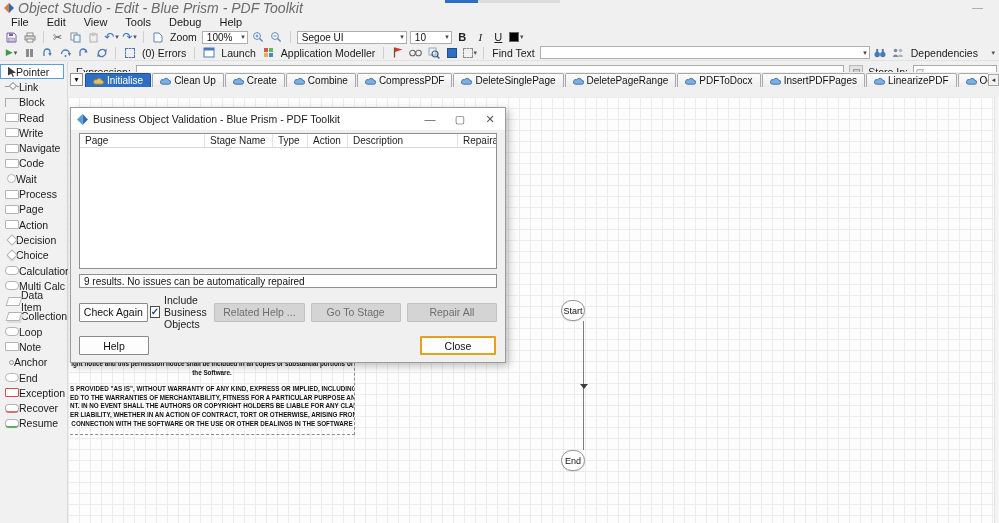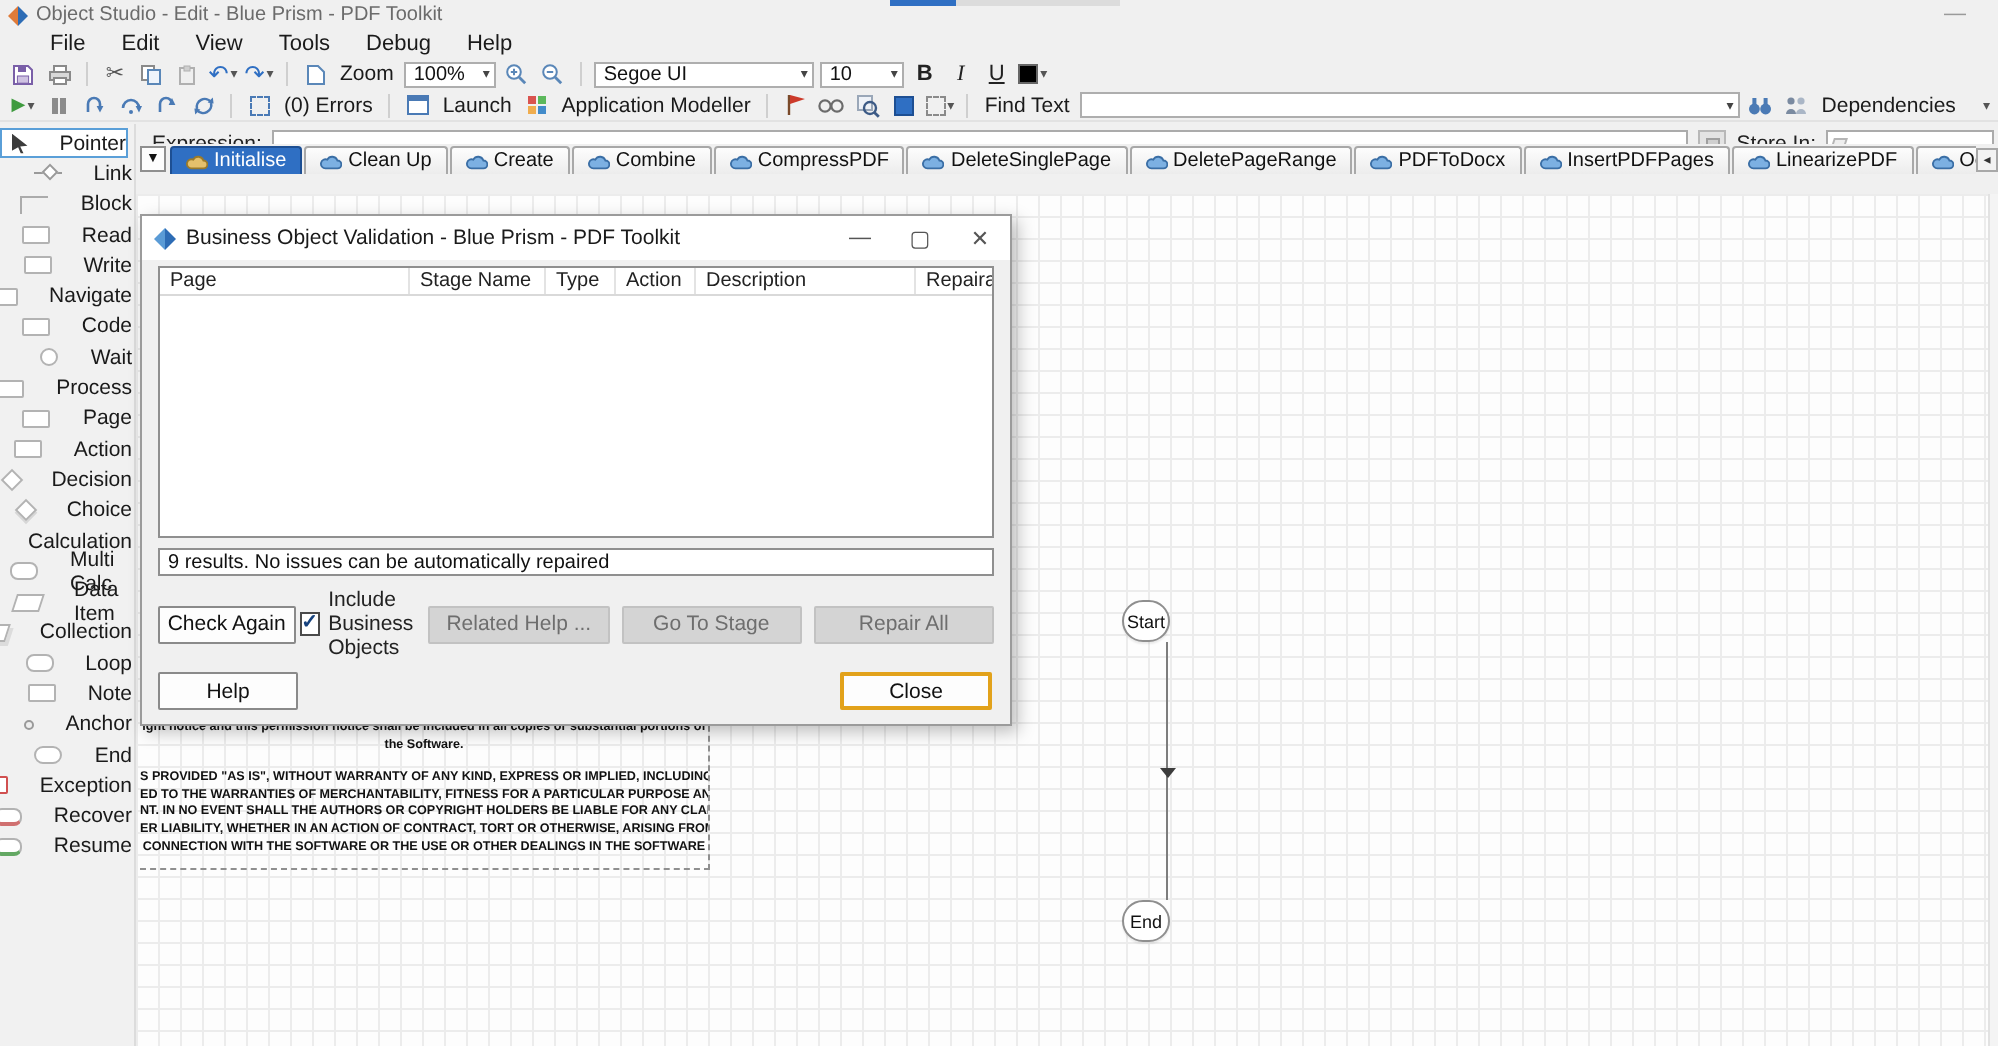--- a/index.html
+++ b/index.html
@@ -2,26 +2,26 @@
 <html style="--accent: #2f6fc3; --tab-active: #2f6fc3; --close-focus: #e2a21b; --flag-red: #cc3a2a; --play-green: #3f9b3f;"><head>
 <meta charset="utf-8">
 <style>
   * { margin:0; padding:0; box-sizing:border-box; }
   html,body { width:999px; height:523px; overflow:hidden; }
   body { font-family:"Liberation Sans", sans-serif; font-size:11px; color:#222; background:#e9e9e9; }
   #app { position:relative; width:999px; height:523px; background:#f0f0f0; overflow:hidden; }
 
   
   .titlebar { position:absolute; left:0; top:0; width:100%; height:15px; background:#f0f0f0; display:flex; align-items:center; padding-left:4px; gap:4px; }
-  .titlebar .title { color:#6b6b6b; font-size:10px; }
+  .titlebar .title { color:#6b6b6b; font-size:14px;font-style:italic; }
   .loadbar-blue { position:absolute; left:445px; top:0; width:33px; height:3px; background:var(--accent,#3f8fe0); }
   .loadbar-gray { position:absolute; left:478px; top:0; width:82px; height:3px; background:#dcdcdc; }
   .win-min { position:absolute; right:16px; top:4px; color:#9a9a9a; font-size:11px; line-height:6px; cursor:default; }
 
-  .menubar { position:absolute; left:0; top:15px; width:100%; height:14px; display:flex; align-items:center; padding-left:16px; }
+  .menubar { position:absolute; left:0; top:15px; width:100%; height:14px; display:flex; align-items:center; padding-left:2px; }
   .menu-item { padding:0 9px; font-size:11px; color:#1a1a1a; height:14px; line-height:14px; }
 
   .toolbar { position:absolute; left:0; width:100%; display:flex; align-items:center; padding-left:4px; gap:3px; background:#f0f0f0; }
   .tb1 { top:29px; height:16px; }
   .tb2 { top:45px; height:16px; border-bottom:1px solid #e2e2e2; }
   .sep { width:1px; height:12px; background:#cfcfcf; margin:0 3px; }
   .tbtn { display:flex; align-items:center; justify-content:center; min-width:15px; height:14px; border-radius:2px; }
   .glyph { font-size:11px; line-height:11px; }
   .dd { font-size:7px; color:#555; margin-left:1px; }
   .combo { display:flex; align-items:center; justify-content:space-between; background:#fff; border:1px solid #aeaeae; height:13px; font-size:10px; padding:0 2px 0 4px; color:#111; }
@@ -32,21 +32,21 @@
   .blue-sq { width:10px; height:10px; background:var(--accent,#2f6fc3); border:1px solid #1d4f93; }
   .cut-glyph { color:#555; }
   .undo-glyph { color:var(--accent,#2f6fc3); font-size:12px; }
   .play-glyph { color:var(--play-green,#3f9b3f); font-size:9px; }
   .pause-bars { display:flex; gap:1.5px; }
   .pause-bars i { width:2.5px; height:8px; background:#8b8b8b; }
   .flag-svg, .tb-svg { display:block; }
 
   
   .sidebar { position:absolute; left:0; top:62px; width:68px; height:461px; background:#f1f1f1; border-right:1px solid #dcdcdc; padding-top:2px; }
-  .side-item { display:flex; align-items:center; gap:16px; height:15.3px; padding-left:4px; border:1px solid transparent;justify-content:flex-end; }
+  .side-item { display:flex; align-items:center; gap:0; height:15.3px; padding-left:4px; border:1px solid transparent; }
   .side-item.selected { background:#fff; border:1px solid #5a9fd8; width:64px; }
   .side-item .lbl { font-size:10.5px; color:#1a1a1a; }
   .ic { display:inline-block; width:14px; height:9px; flex:0 0 14px; position:relative; }
   .ic-rect,.ic-rrect,.ic-stadium,.ic-circle,.ic-exception,.ic-recover,.ic-resume,.ic-para,.ic-collection { border:1px solid #b3b3b3; background:#fff; }
   .ic-rect { border-radius:1px; }
   .ic-rrect { border-radius:4px; }
   .ic-stadium { border-radius:5px; }
   .ic-circle { width:9px; height:9px; flex-basis:9px; border-radius:50%; margin-left:2px; }
   .ic-dot { width:5px; height:5px; flex-basis:5px; border:1px solid #9a9a9a; border-radius:50%; background:#eee; margin-left:4px; }
   .ic-diamond,.ic-choice { width:8px; height:8px; flex-basis:8px; border:1px solid #b3b3b3; background:#fff; transform:rotate(45deg); margin-left:3px; }

